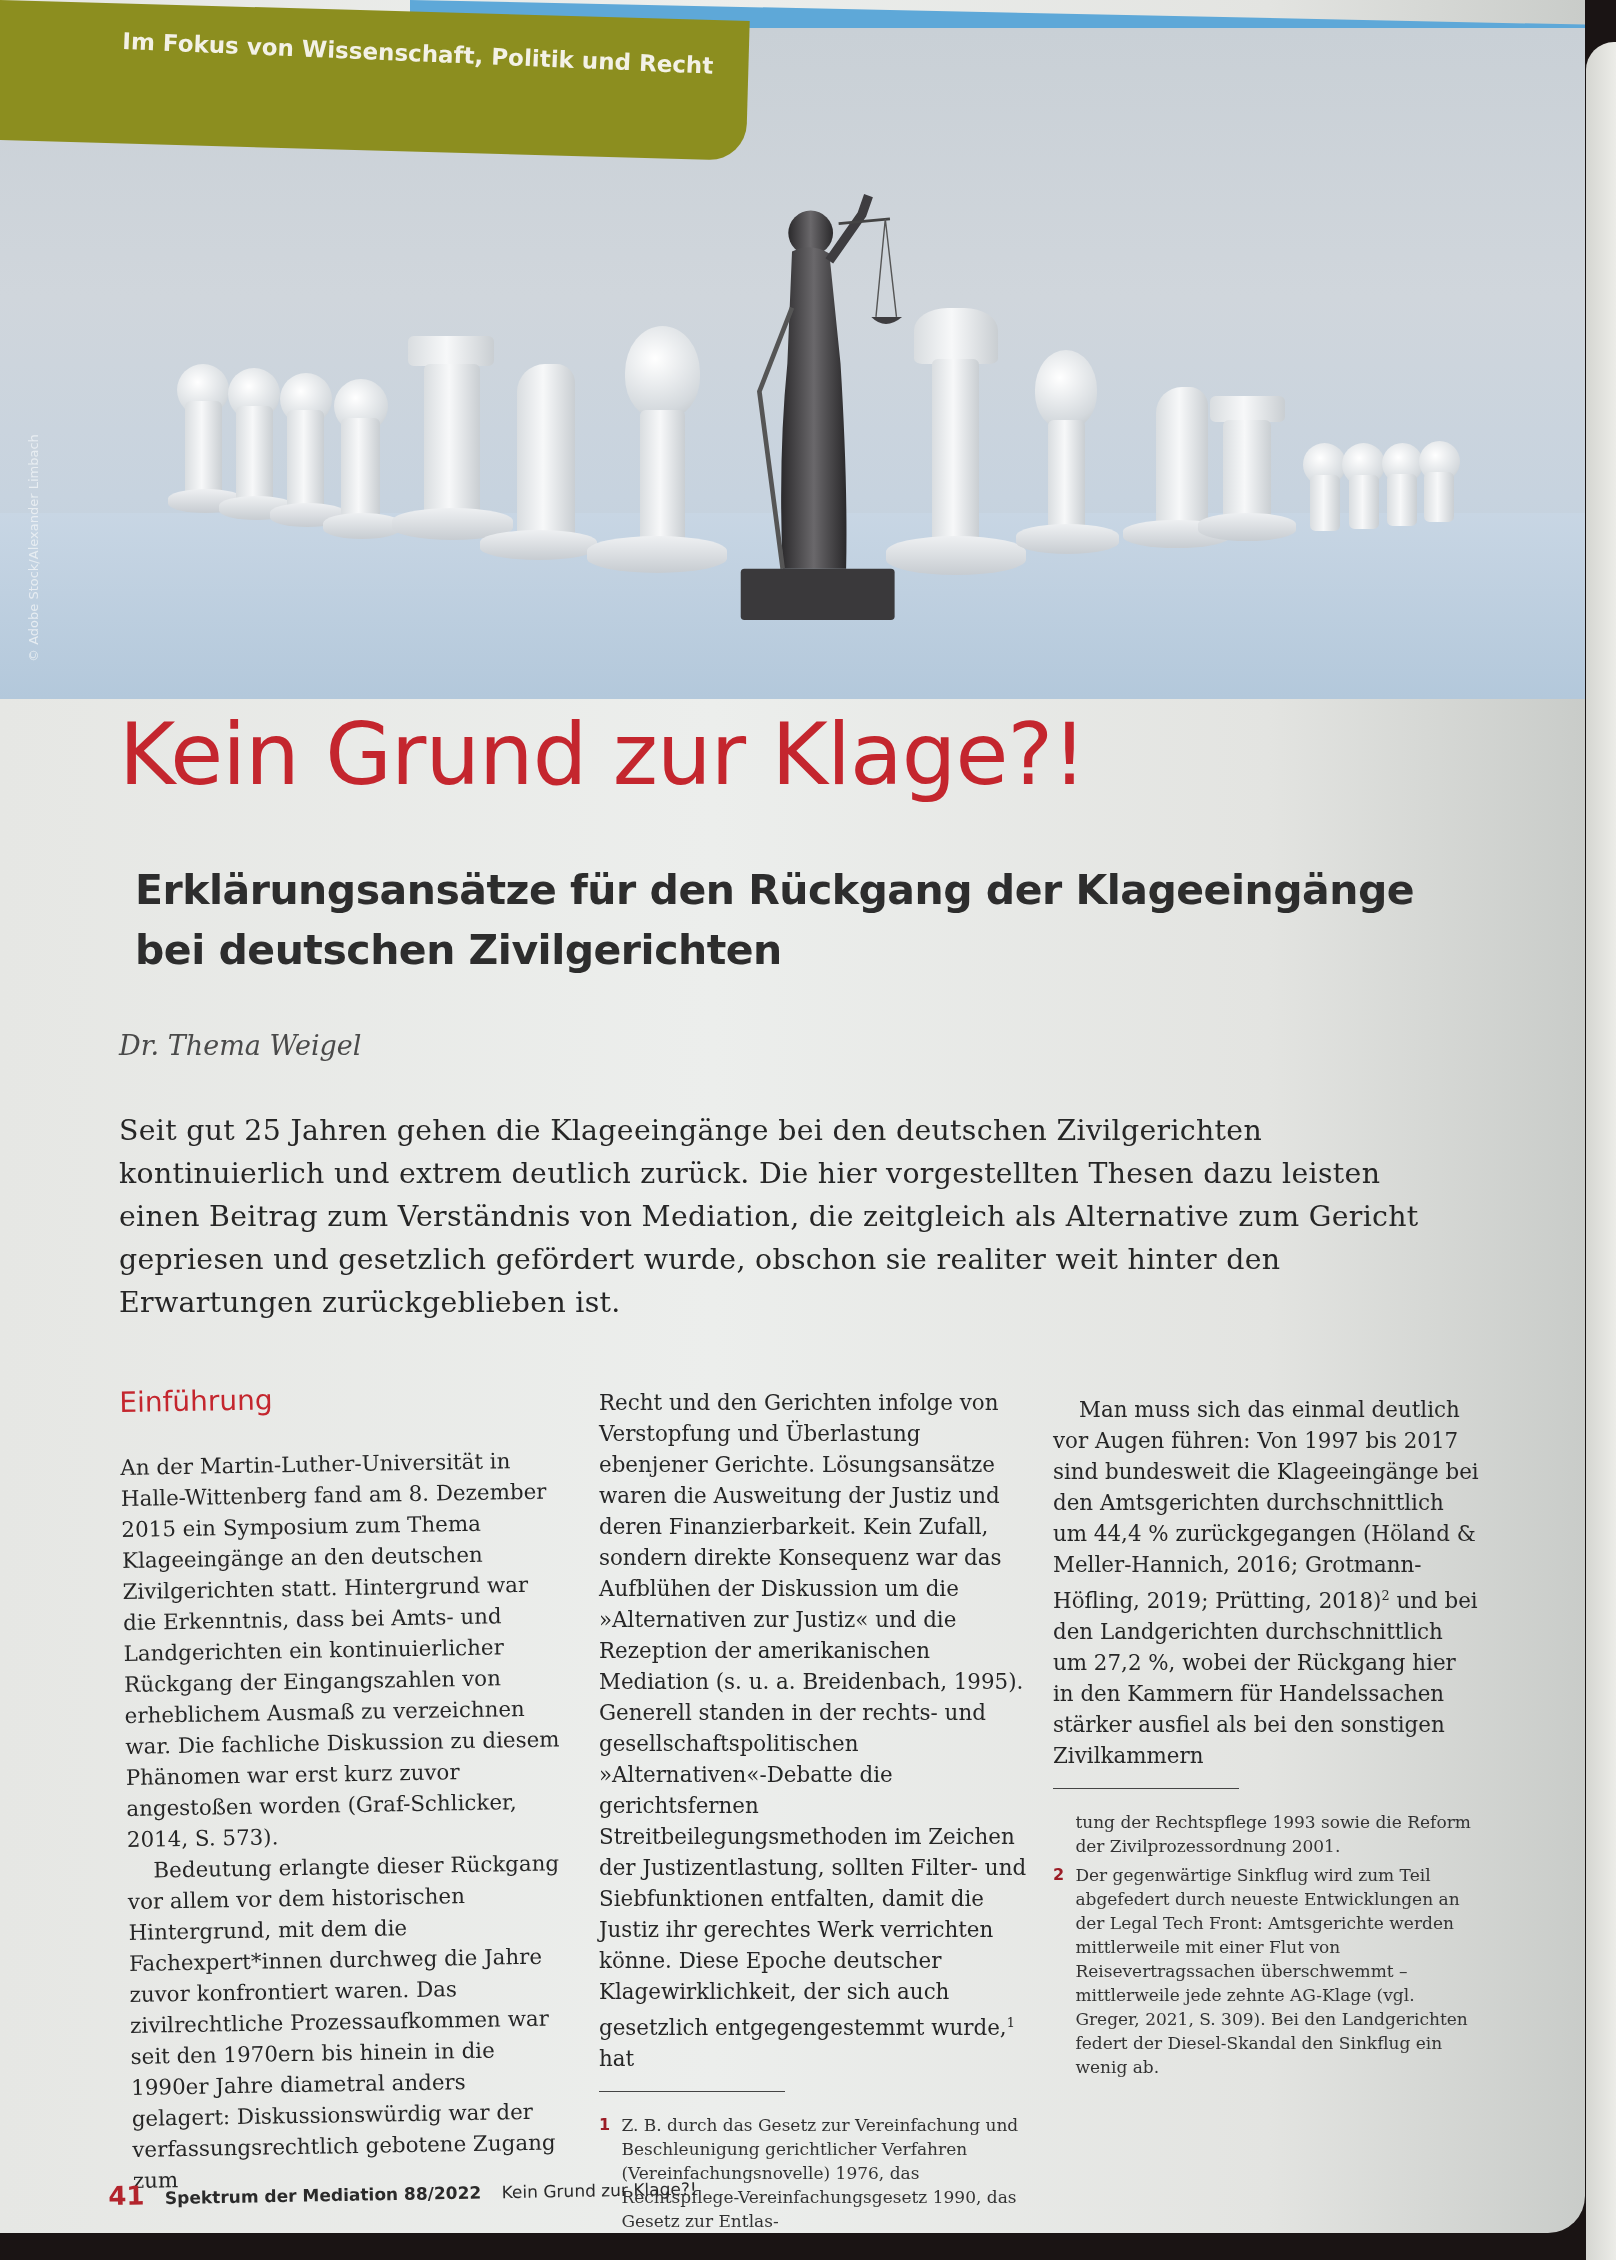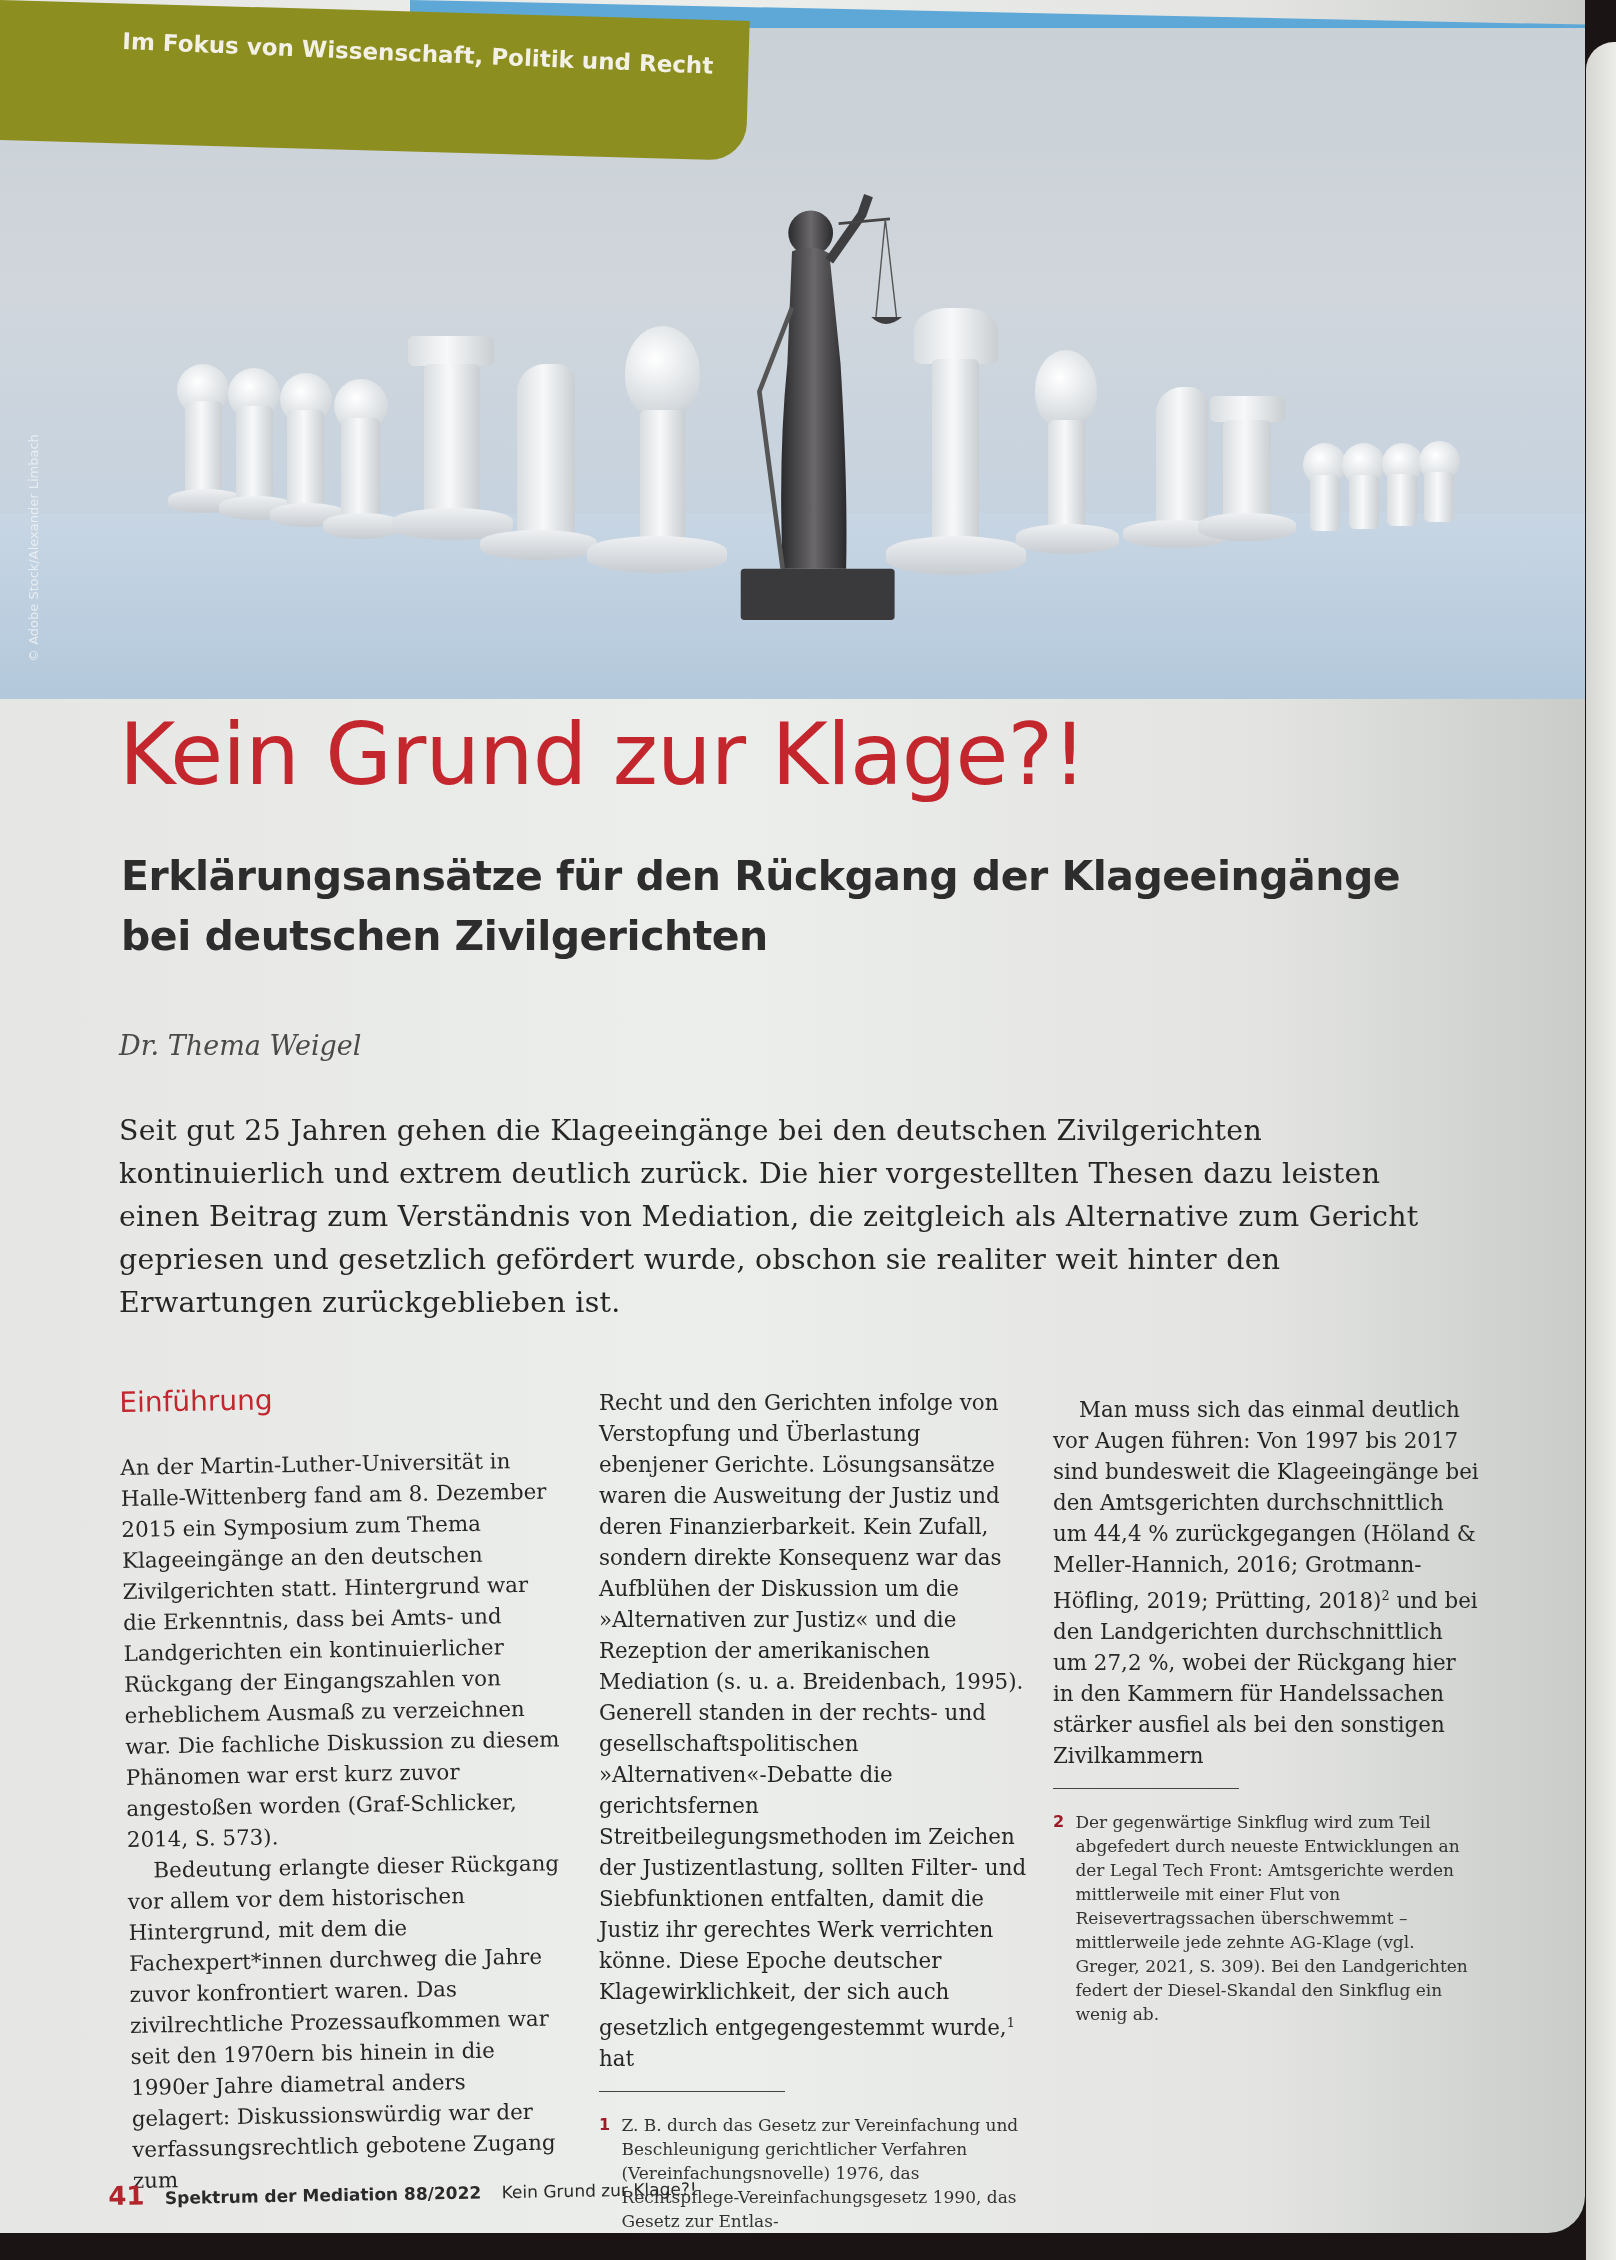--- a/index.html
+++ b/index.html
@@ -111,21 +111,21 @@
     <div class="piece" style="left:1424px;top:444px;width:30px;height:50px;"></div>
 
     <div class="credit">© Adobe Stock/Alexander Limbach</div>
   </div>
 
   <div class="banner"></div>
   <div class="banner-text">Im Fokus von Wissenschaft, Politik und Recht</div>
 
   <div class="content">
     <h1 class="title" style="margin:0;font-weight:normal;">Kein Grund zur Klage?!</h1>
-    <h2 class="subtitle" style="margin:2px;">Erklärungsansätze für den Rückgang der Klageeingänge bei deutschen Zivilgerichten</h2>
+    <h2 class="subtitle" style="margin:16px;">Erklärungsansätze für den Rückgang der Klageeingänge bei deutschen Zivilgerichten</h2>
     <div class="author">Dr. Thema Weigel</div>
     <p class="lead" style="margin:0;">Seit gut 25 Jahren gehen die Klageeingänge bei den deutschen Zivilgerichten kontinuierlich und extrem deutlich zurück. Die hier vorgestellten Thesen dazu leisten einen Beitrag zum Verständnis von Mediation, die zeitgleich als Alternative zum Gericht gepriesen und gesetzlich gefördert wurde, obschon sie realiter weit hinter den Erwartungen zurückgeblieben ist.</p>
 
     <div class="col" style="left:119px;top:1387px;width:438px;transform:rotate(-1deg);transform-origin:left top;">
       <div class="h2">Einführung</div>
       <p>An der Martin-Luther-Universität in Halle-Wittenberg fand am 8. Dezember 2015 ein Symposium zum Thema Klageeingänge an den deutschen Zivilgerichten statt. Hintergrund war die Erkenntnis, dass bei Amts- und Landgerichten ein kontinuierlicher Rückgang der Eingangszahlen von erheblichem Ausmaß zu verzeichnen war. Die fachliche Diskussion zu diesem Phänomen war erst kurz zuvor angestoßen worden (Graf-Schlicker, 2014, S. 573).</p>
       <p class="indent">Bedeutung erlangte dieser Rückgang vor allem vor dem historischen Hintergrund, mit dem die Fachexpert*innen durchweg die Jahre zuvor konfrontiert waren. Das zivilrechtliche Prozessaufkommen war seit den 1970ern bis hinein in die 1990er Jahre diametral anders gelagert: Diskussionswürdig war der verfassungsrechtlich gebotene Zugang zum</p>
     </div>
 
     <div class="col" style="left:599px;top:1387px;width:429px;">
@@ -133,20 +133,24 @@
       <div class="fn-rule"></div>
       <div class="fn">
         <span class="fn-num">1</span>
         <span class="fn-body">Z. B. durch das Gesetz zur Vereinfachung und Beschleunigung gerichtlicher Verfahren (Vereinfachungsnovelle) 1976, das Rechtspflege-Vereinfachungsgesetz 1990, das Gesetz zur Entlas-</span>
       </div>
     </div>
 
     <div class="col" style="left:1053px;top:1394px;width:429px;">
       <p class="indent"><span>Man muss sich das einmal deutlich vor Augen führen: Von 1997 bis 2017 sind bundesweit die Klageeingänge bei den Amtsgerichten durchschnittlich um 44,4 % zurückgegangen (Höland &amp; Meller-Hannich, 2016; Grotmann-Höfling, 2019; Prütting, 2018)</span><sup>2</sup><span> und bei den Landgerichten durchschnittlich um 27,2 %, wobei der Rückgang hier in den Kammern für Handelssachen stärker ausfiel als bei den sonstigen Zivilkammern</span></p>
       <div class="fn-rule"></div>
+      <div class="fn">
+        <span class="fn-num"></span>
+        <span class="fn-body">tung der Rechtspflege 1993 sowie die Reform der Zivilprozessordnung 2001.</span>
+      </div>
       <div class="fn" style="margin-top:5.6px;">
         <span class="fn-num">2</span>
         <span class="fn-body">Der gegenwärtige Sinkflug wird zum Teil abgefedert durch neueste Entwicklungen an der Legal Tech Front: Amtsgerichte werden mittlerweile mit einer Flut von Reisevertragssachen überschwemmt – mittlerweile jede zehnte AG-Klage (vgl. Greger, 2021, S. 309). Bei den Landgerichten federt der Diesel-Skandal den Sinkflug ein wenig ab.</span>
       </div>
     </div>
 
     <div class="footer">
       <span class="pageno">41</span>
       <span class="journal">Spektrum der Mediation 88/2022</span>
       <span class="running">Kein Grund zur Klage?!</span>

